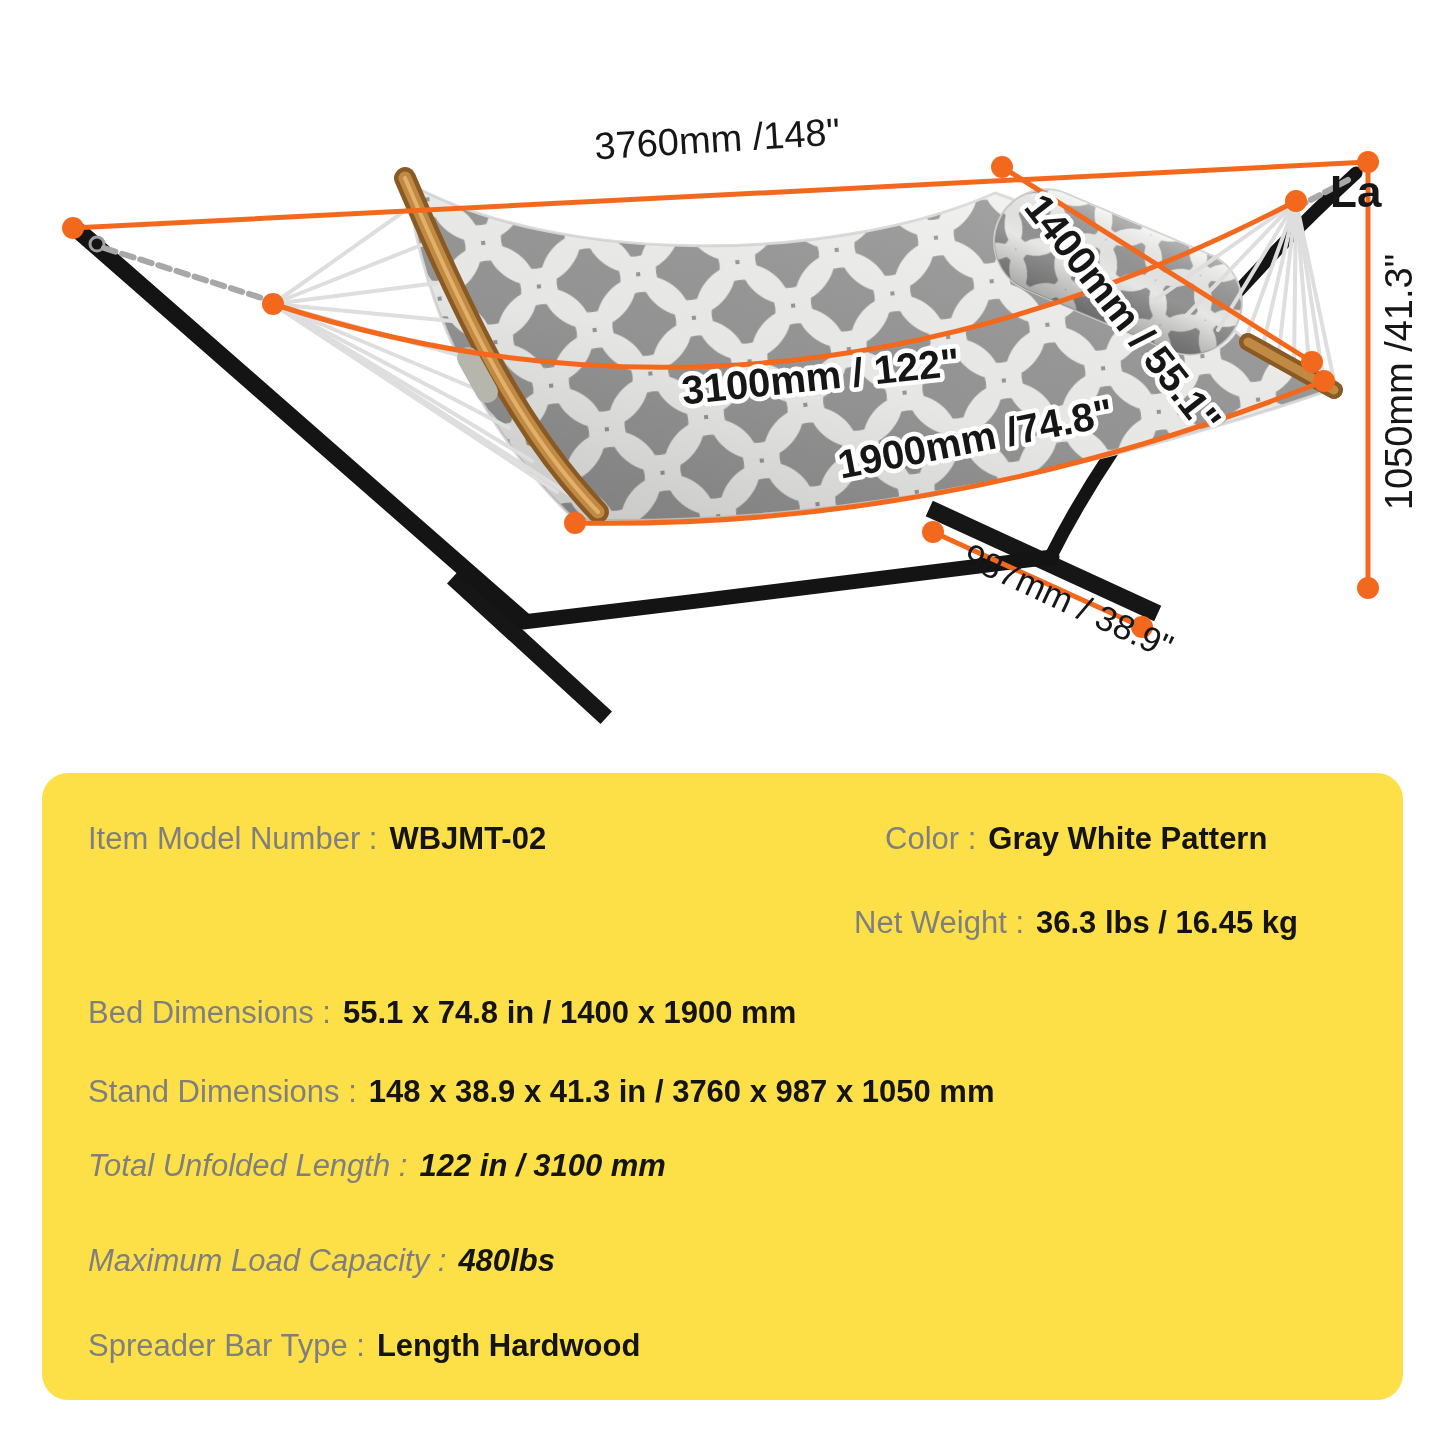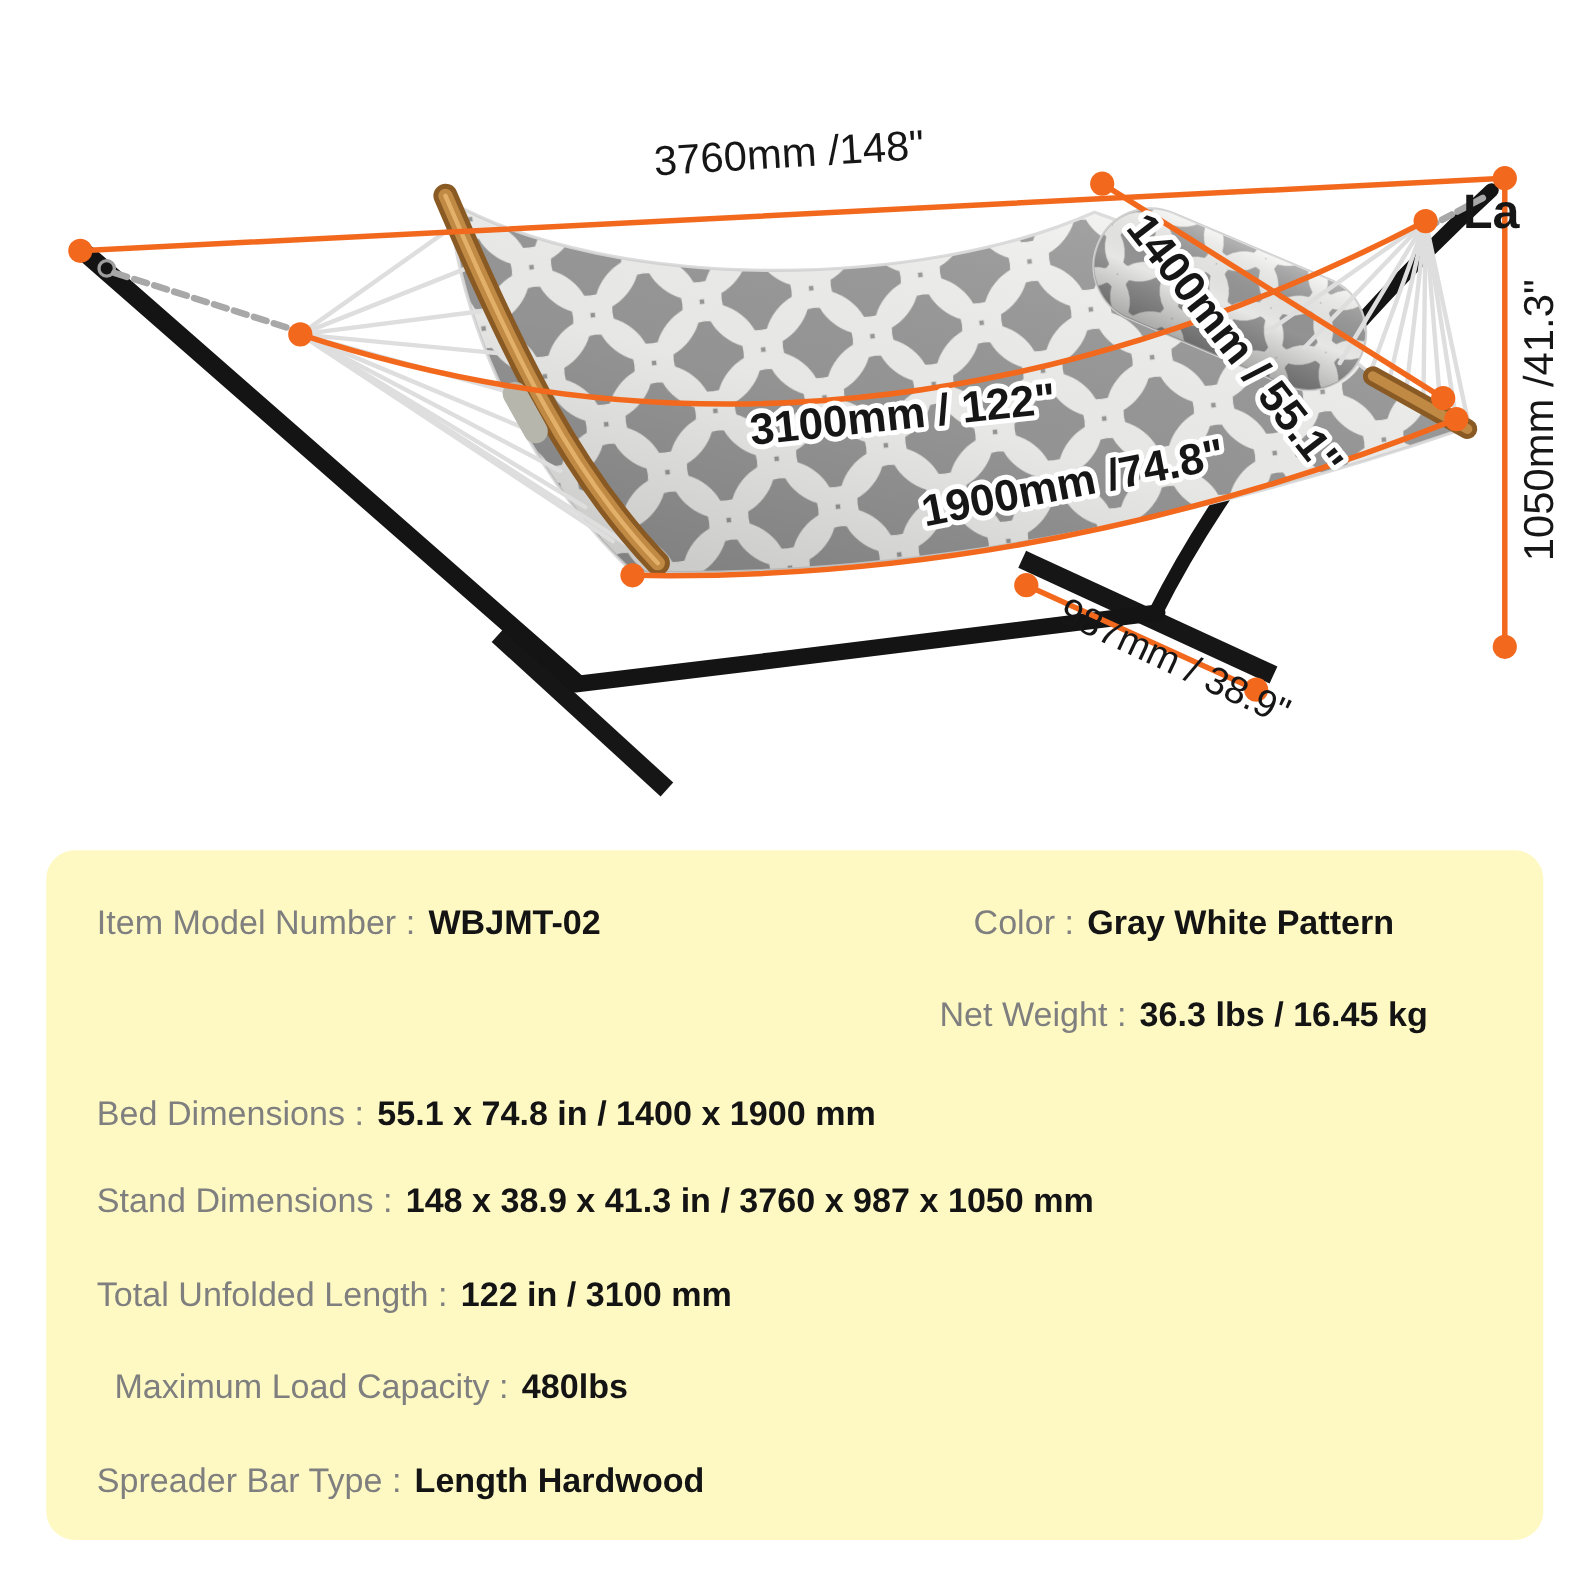--- a/index.html
+++ b/index.html
@@ -3,21 +3,21 @@
 <meta charset="utf-8">
 <style>
   html,body{margin:0;padding:0;background:#ffffff;}
   #stage{position:relative;width:1445px;height:1445px;background:#ffffff;overflow:hidden;
          font-family:"Liberation Sans", sans-serif;}
   #diagram{position:absolute;left:0;top:0;}
   .dim-text{font-family:"Liberation Sans", sans-serif;fill:#161616;}
   .dim-text.outlined{font-weight:bold;stroke:#ffffff;stroke-width:9px;paint-order:stroke;stroke-linejoin:round;}
   
   .panel{position:absolute;left:42px;top:773px;width:1361px;height:627px;
-         background:#fef9c3;border-radius:26px;}
+         background:#fde047;border-radius:26px;}
   .row{position:absolute;left:0;width:100%;height:44px;line-height:44px;font-size:31px;white-space:nowrap;}
   .cell{position:absolute;top:0;}
   .lbl{color:#7f7f7f;}
   .val{color:#141414;font-weight:bold;margin-left:12px;}
 </style>
 </head>
 <body>
 
 <div id="stage">
 
@@ -171,27 +171,27 @@
     <div class="row" style="top:218px;">
       <span class="cell" style="left:46px;">
         <span class="lbl">Bed Dimensions :</span><span class="val">55.1 x 74.8 in / 1400 x 1900 mm</span>
       </span>
     </div>
     <div class="row" style="top:297px;">
       <span class="cell" style="left:46px;">
         <span class="lbl">Stand Dimensions :</span><span class="val">148 x 38.9 x 41.3 in / 3760 x 987 x 1050 mm</span>
       </span>
     </div>
-    <div class="row" style="top:382px;">
+    <div class="row" style="top:371px;font-style:italic;">
       <span class="cell" style="left:46px;">
         <span class="lbl">Total Unfolded Length :</span><span class="val">122 in / 3100 mm</span>
       </span>
     </div>
     <div class="row" style="top:466px;">
-      <span class="cell" style="left:62px;">
+      <span class="cell" style="left:46px;font-style:italic;">
         <span class="lbl">Maximum Load Capacity :</span><span class="val">480lbs</span>
       </span>
     </div>
     <div class="row" style="top:551px;">
       <span class="cell" style="left:46px;">
         <span class="lbl">Spreader Bar Type :</span><span class="val">Length Hardwood</span>
       </span>
     </div>
   </div>
 

